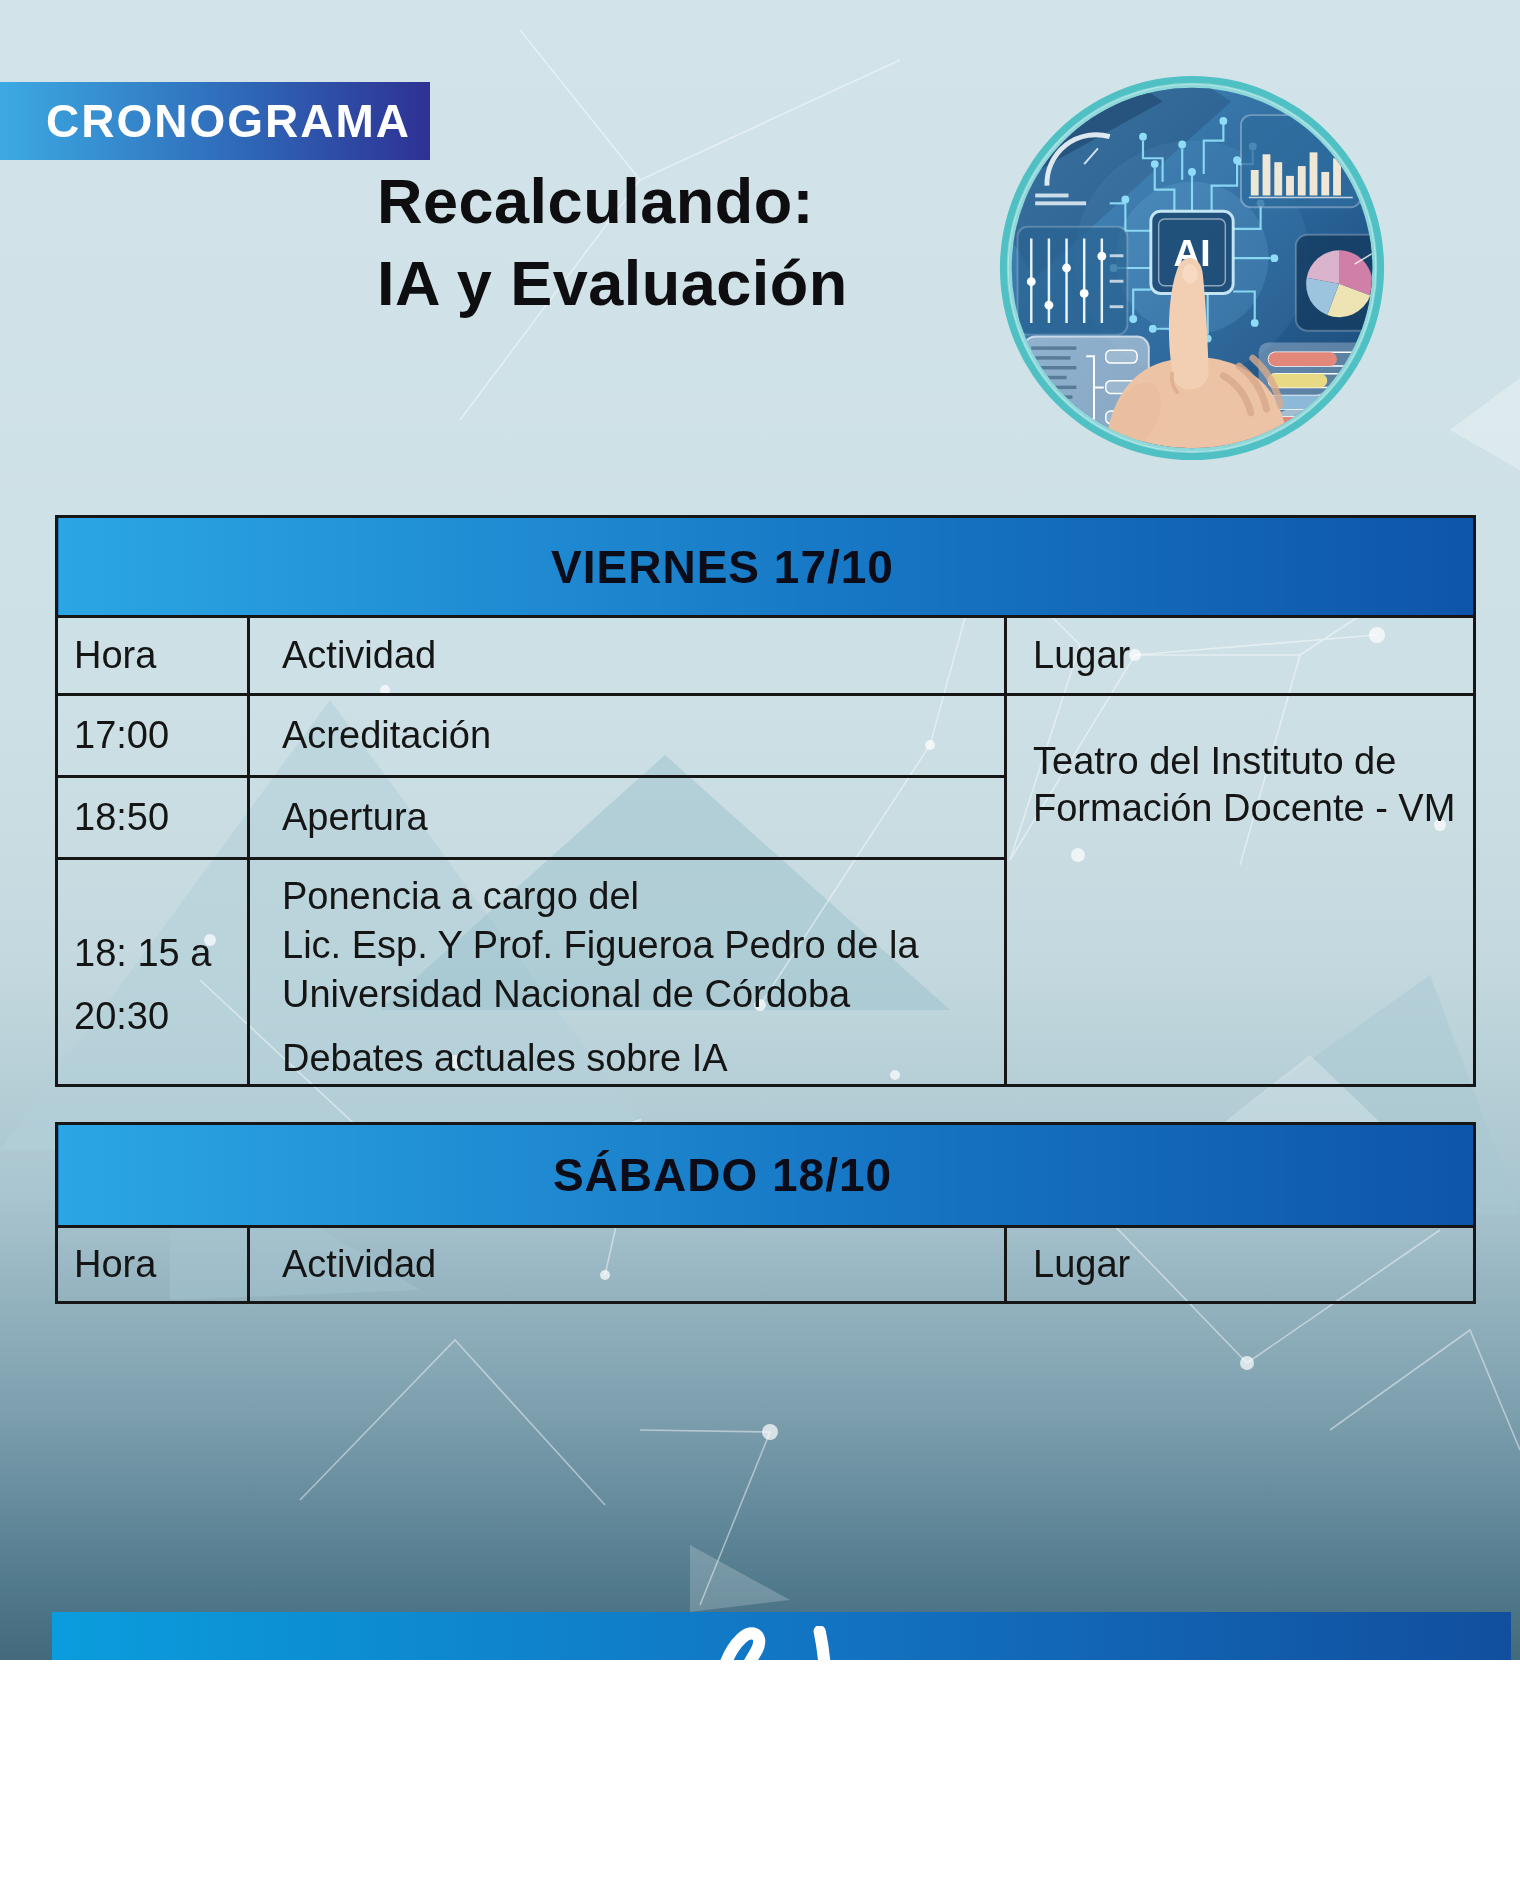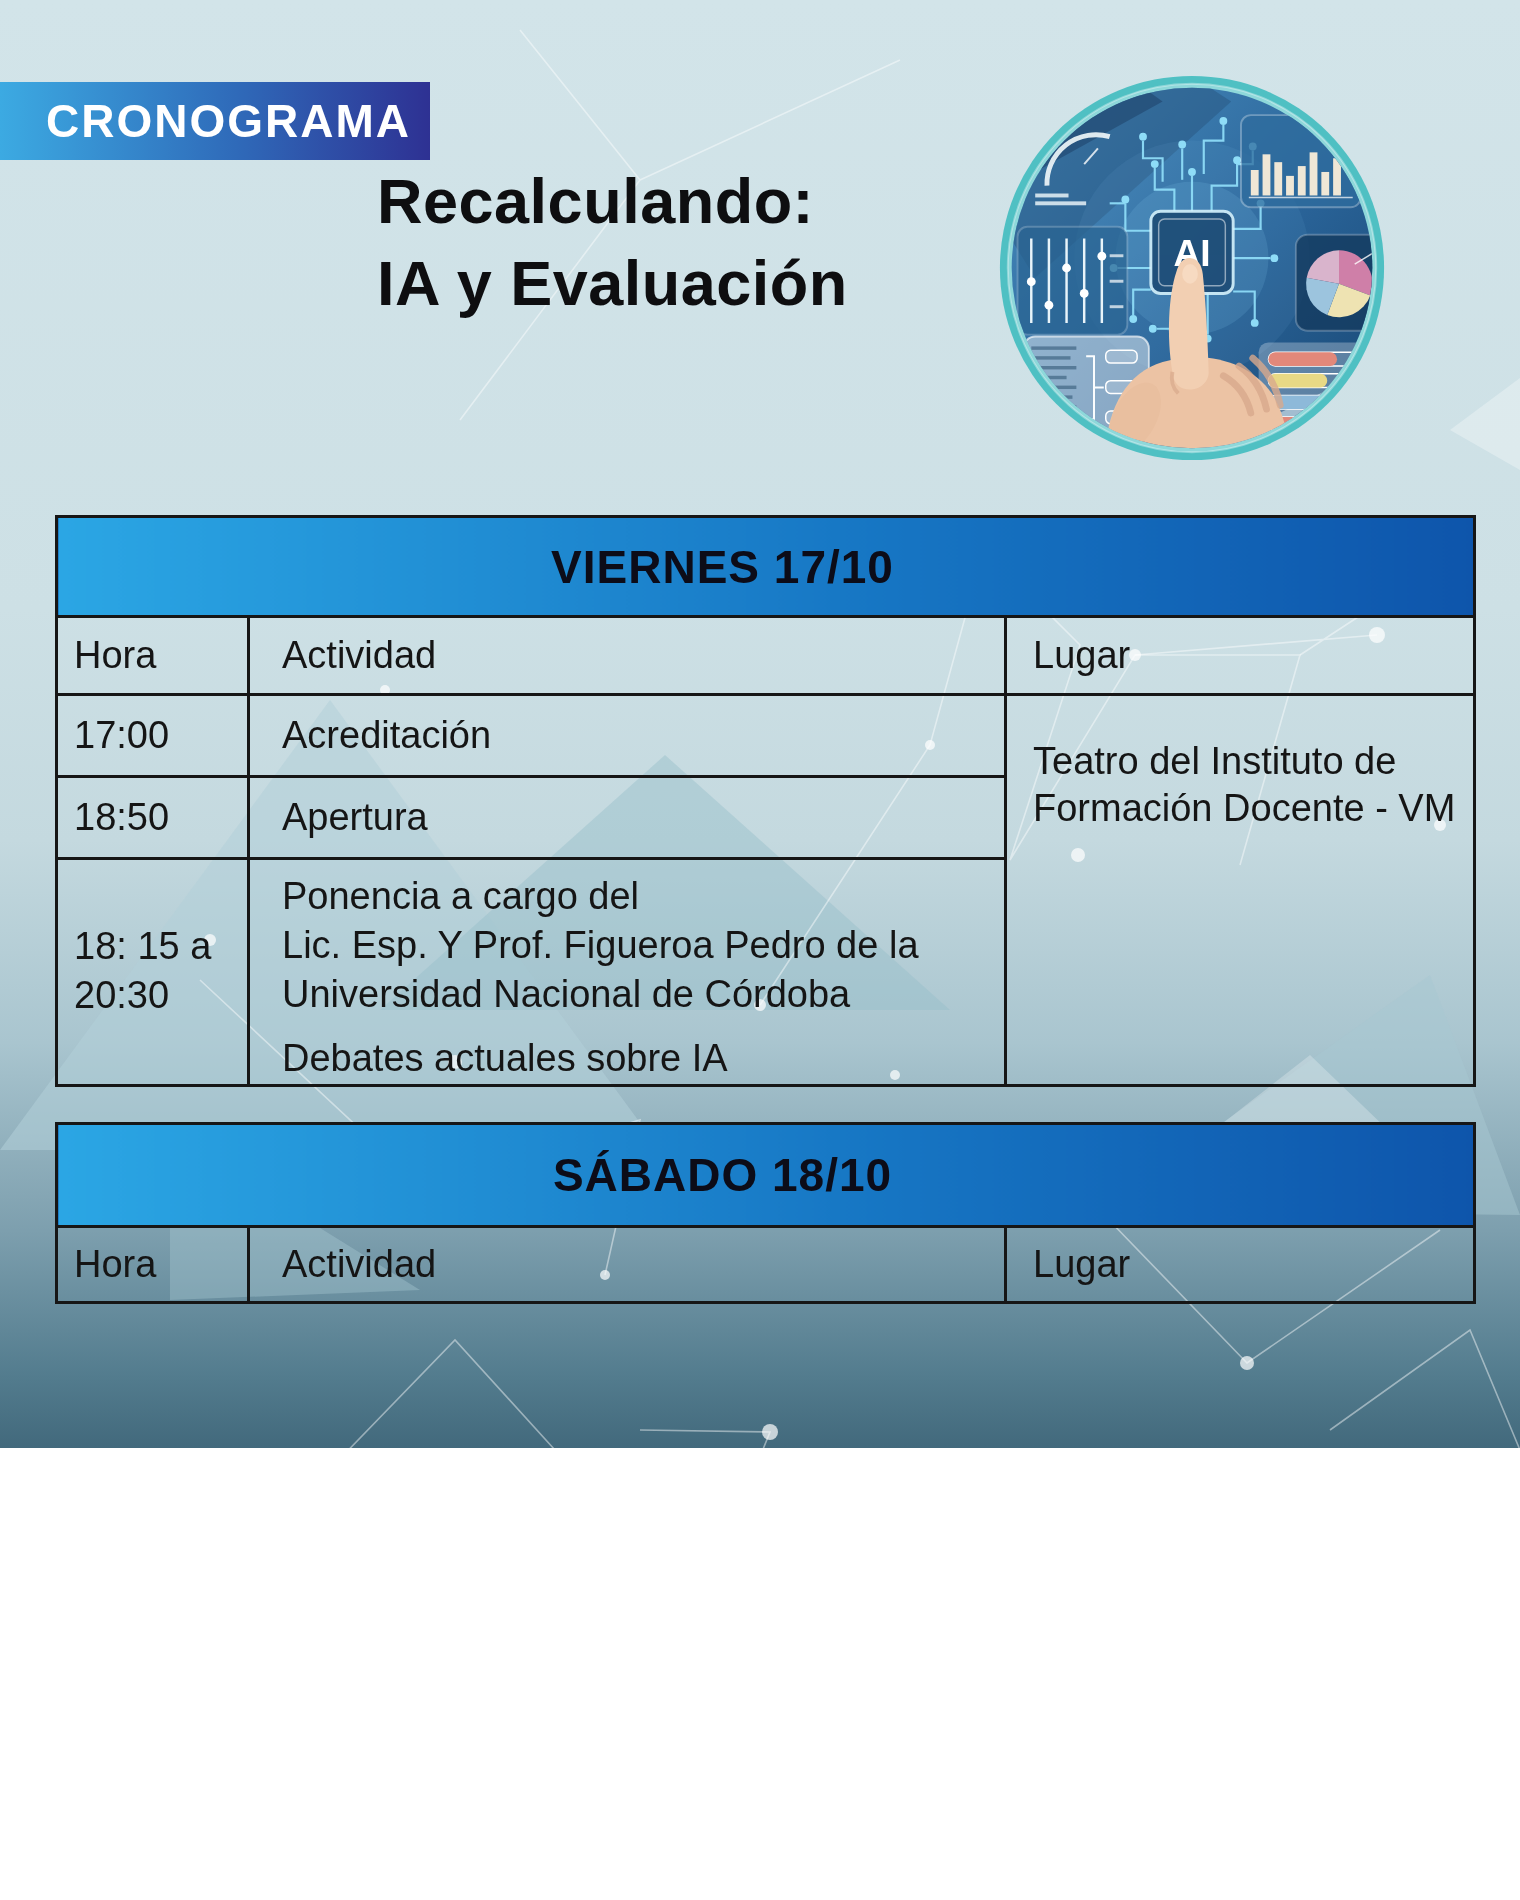--- a/index.html
+++ b/index.html
@@ -1,18 +1,18 @@
 <!DOCTYPE html>
 <html><head>
 <meta charset="utf-8">
 <title>CRONOGRAMA</title>
 <style>
   html,body{margin:0;padding:0;}
   body{width:1520px;height:1900px;overflow:hidden;font-family:"Liberation Sans",sans-serif;}
-  .page{position:relative;width:1520px;height:1448px;
+  .page{position:relative;width:1520px;height:1660px;
     background:linear-gradient(180deg,#d2e4e9 0%,#cde0e5 42%,#c4d9df 58%,#a9c5cf 72%,#7d9fae 85%,#537c8e 95%,#42697c 100%);
     overflow:hidden;}
   .decor{position:absolute;inset:0;z-index:0;pointer-events:none;}
   .content{position:absolute;inset:0;z-index:1;}
 
   
   .badge{position:absolute;left:0;top:82px;width:430px;height:78px;
     background:linear-gradient(90deg,#3caae2 0%,#2f6ab9 55%,#2e3193 100%);
     color:#fff;font-weight:800;font-size:46px;letter-spacing:2px;
     line-height:78px;padding-left:46px;box-sizing:border-box;}
@@ -33,21 +33,21 @@
     text-align:center;font-size:46px;font-weight:800;letter-spacing:1px;color:#0c0c18;
     padding-right:118px;}
   .t2 .band td{height:103px;margin-left:16px;}
   .colhead td{height:78px;font-size:38px;font-weight:normal;vertical-align:middle;}
   .t2 .colhead td{height:76px;}
   .sched td{padding-left:32px;}
   .td-hora{padding-left:16px !important;}
   .td-lugar{padding-left:26px !important;}
   .r-std td{height:82px;font-size:38px;vertical-align:middle;}
   .r-tall td{height:197px;font-size:38px;vertical-align:top;}
-  .r-tall .td-hora{padding-top:62px;white-space:pre-line;line-height:49px;}
+  .r-tall .td-hora{padding-top:62px;white-space:pre-line;line-height:63px;}
   .r-tall .td-act{padding-top:12px;line-height:49px;}
   .act2{margin-top:15px;}
   .lugar-merged{vertical-align:top !important;padding-top:42px !important;
     font-size:38px;line-height:47px;white-space:pre-line;}
   .t2 .r-data td{height:196px;font-size:38px;vertical-align:top;padding-top:52px;
     white-space:pre-line;line-height:49px;}
 
   
   .footer-bar{position:absolute;left:52px;top:1612px;width:1420px;height:254px;border-radius:1px;
     background:linear-gradient(90deg,#0a9ddd 0%,#1272c1 55%,#114f9e 100%);padding-left:39px;}

